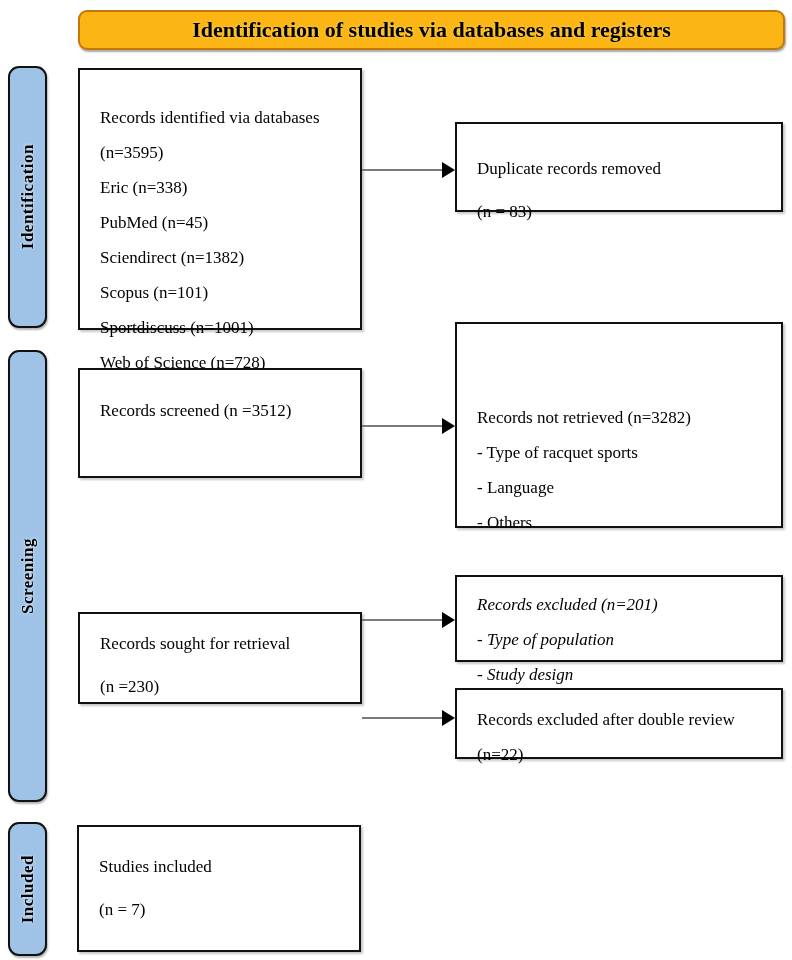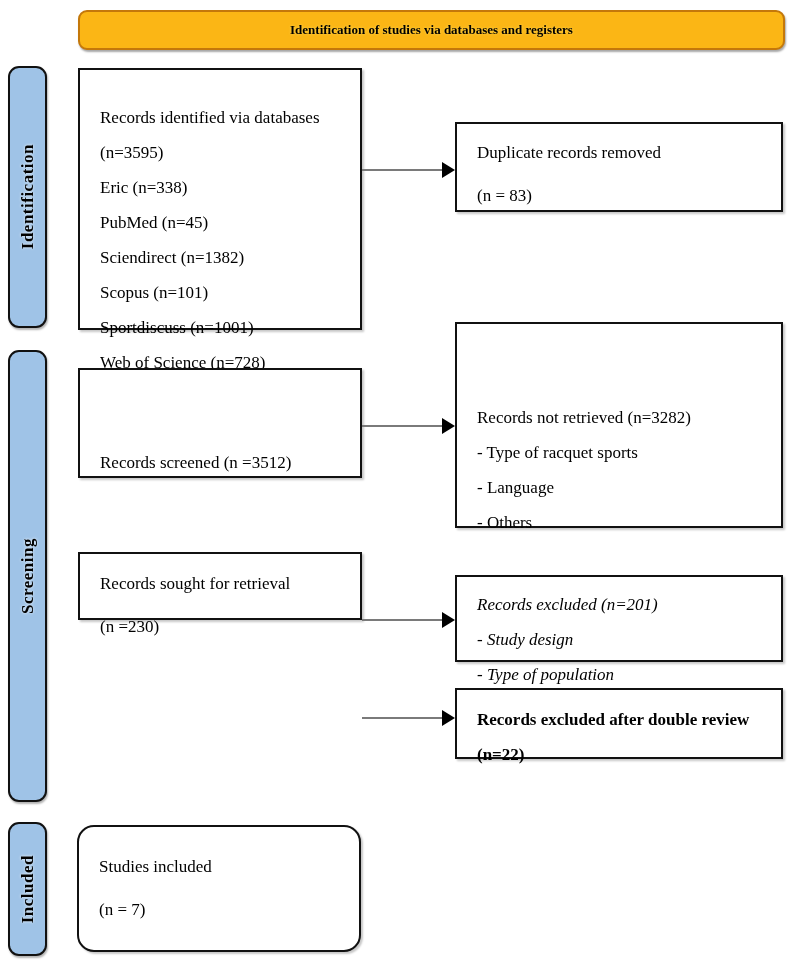--- a/index.html
+++ b/index.html
@@ -6,21 +6,21 @@
   .stage {
     position:relative; width:792px; height:960px; background:#ffffff;
     font-family:"Liberation Serif", serif; color:#000;
   }
   .banner {
     position:absolute; left:78px; top:10px; width:703px; height:36px;
     background:var(--banner-fill,#FBB615);
     border:2px solid var(--banner-border,#C4780A);
     border-radius:9px;
     display:flex; align-items:center; justify-content:center;
-    font-weight:bold; font-size:13px;
+    font-weight:bold; font-size:22px;
     box-shadow:1px 2px 2px rgba(0,0,0,0.35);
     text-shadow:0 0 3px rgba(255,220,90,0.9);
   }
   .side {
     position:absolute; left:8px; width:35px;
     background:var(--sidebar-fill,#9FC3E7);
     border:2.5px solid #111; border-radius:11px;
     display:flex; align-items:center; justify-content:center;
     box-shadow:1px 2px 2px rgba(0,0,0,0.3);
   }
@@ -34,28 +34,28 @@
   .side-included       { top:822px; height:130px; }
   .box {
     position:absolute; background:#fff;
     border:2.5px solid #111; box-sizing:border-box;
     box-shadow:2px 2px 2px rgba(0,0,0,0.22);
     font-size:17px; padding-left:13px; padding-right:6px;
   }
   .box p { margin:7px; line-height:28px; }
   .box p.gap { margin-top:15px; }
   .box-identified    { left:78px;  top:68px;  width:284px; height:262px; padding-top:27px; }
-  .box-duplicates    { left:455px; top:122px; width:328px; height:90px;  padding-top:8px; }
-  .box-screened      { left:78px;  top:368px; width:284px; height:110px; padding-top:72px; }
+  .box-duplicates    { left:455px; top:122px; width:328px; height:90px;  padding-top:24px; }
+  .box-screened      { left:78px;  top:368px; width:284px; height:110px; padding-top:20px; }
   .box-notretrieved  { left:455px; top:322px; width:328px; height:206px; padding-top:73px; }
-  .box-sought        { left:78px;  top:552px; width:284px; height:68px;  padding-top:9px; }
+  .box-sought        { left:78px;  top:612px; width:284px; height:92px;  padding-top:9px; }
   .box-excluded      { left:455px; top:575px; width:328px; height:87px;  padding-top:7px;font-style:italic; }
   .box-assessed      { left:78px;  top:676px; width:284px; height:83px;  padding-top:11px; }
-  .box-doublereview  { left:455px; top:688px; width:328px; height:71px;  padding-top:9px;font-weight:bold; }
-  .box-included      { left:77px;  top:825px; width:284px; height:127px; padding-top:19px;border-radius:17px; }
+  .box-doublereview  { left:455px; top:688px; width:328px; height:71px;  padding-top:9px; }
+  .box-included      { left:77px;  top:825px; width:284px; height:127px; padding-top:19px; }
   .arrow {
     position:absolute; left:362px; width:93px; height:18px;
     display:flex; align-items:center;
   }
   .arrow .shaft { flex:1; height:2px; background:var(--arrow-line,#7a7a7a); }
   .arrow .head {
     width:0; height:0;
     border-top:8px solid transparent;
     border-bottom:8px solid transparent;
     border-left:13px solid var(--arrow-head,#000);
@@ -109,22 +109,22 @@
     <p>- Others</p>
   </div>
 
   <div class="box box-sought">
     <p>Records sought for retrieval</p>
     <p class="gap">(n =230)</p>
   </div>
 
   <div class="box box-excluded">
     <p>Records excluded (n=201)</p>
+    <p>- Type of population</p>
     <p>- Study design</p>
-    <p>- Type of population</p>
   </div>
 
 
   <div class="box box-doublereview">
     <p>Records excluded after double review</p>
     <p>(n=22)</p>
   </div>
 
   <div class="box box-included">
     <p>Studies included</p>

